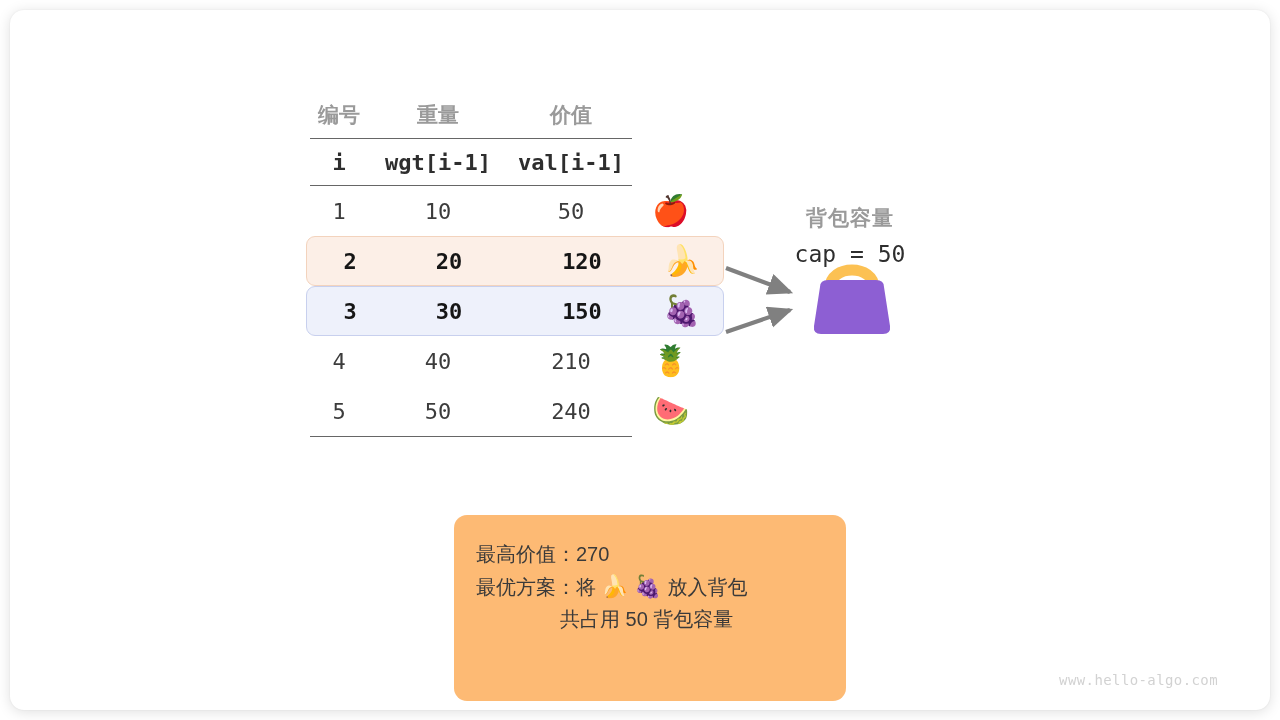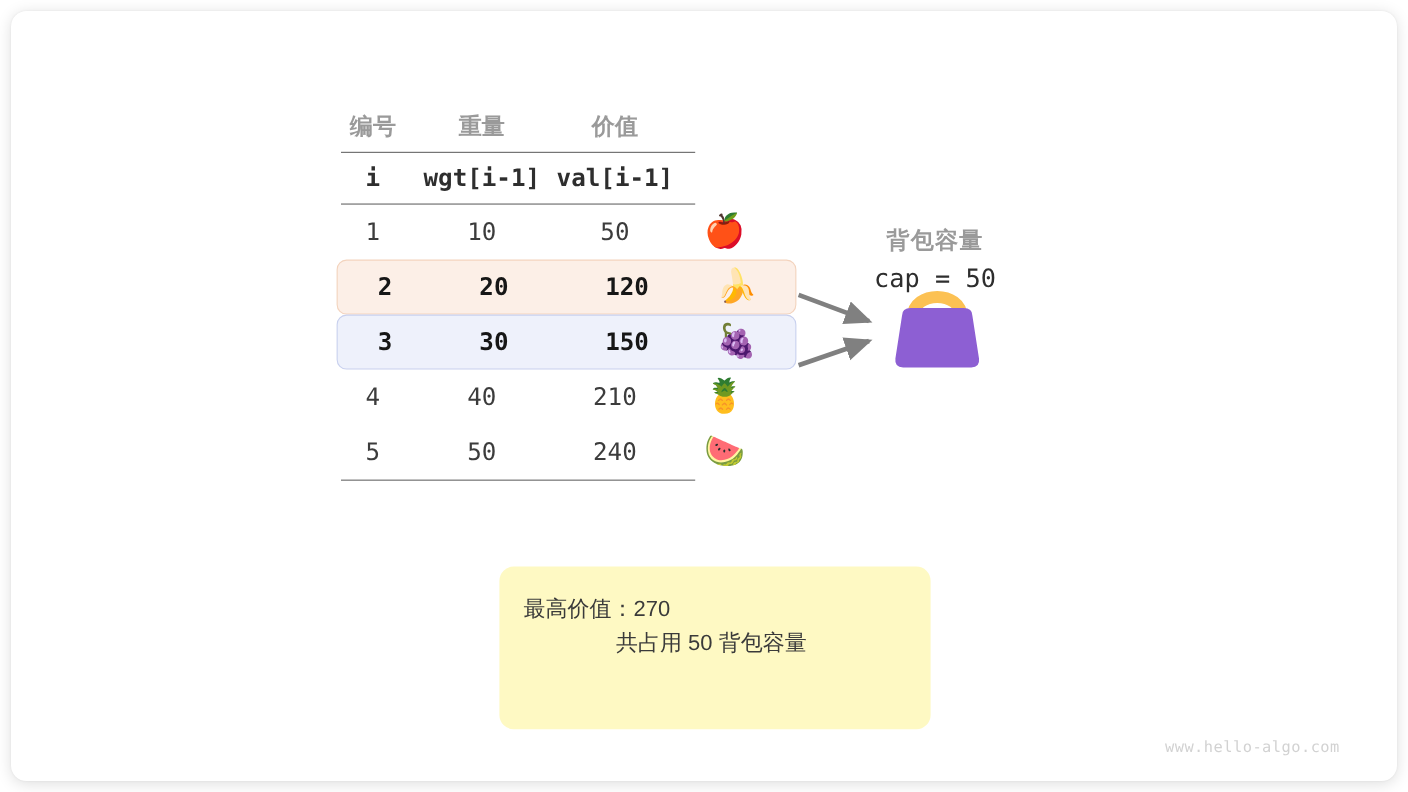--- a/index.html
+++ b/index.html
@@ -40,21 +40,21 @@
     box-sizing: border-box;
   }
   .cell {
     text-align: center;
     font-family: "DejaVu Sans Mono", "Liberation Mono", monospace;
     font-size: 22px;
     color: #3c3c3c;
   }
   .c-id   { width: 78px; }
   .c-wgt  { width: 120px; }
-  .c-val  { width: 122px; }
+  .c-val  { width: 122px; margin-left: 12px; }
   .c-emoji{
     width: 78px;
     text-align: center;
     font-size: 30px;
     line-height: 1;
   }
 
   
   .head-cn .cell {
     font-family: "Liberation Sans", "DejaVu Sans", sans-serif;
@@ -137,22 +137,22 @@
     width: 104px;
     height: 100px;
   }
 
   
   #info-box {
     position: absolute;
     left: 444px;
     top: 505px;
     width: 392px;
-    height: 148px;
-    background: #fef9c3;
+    height: 186px;
+    background: #fdba74;
     border-radius: 13px;
     box-sizing: border-box;
     padding: 24px 0 15px 22px;
   }
   .info-line {
     font-size: 20px;
     color: #3a3a3a;
     line-height: 1.55;
     white-space: pre;
   }
@@ -249,18 +249,19 @@
   </svg>
 
   <svg id="bag" viewBox="0 0 104 100">
     <path d="M30 46 C30 22, 74 22, 74 46 L74 62" fill="none" stroke="#fcc153" stroke-width="11" stroke-linecap="round"></path>
     <path d="M30 46 L30 62" fill="none" stroke="#fcc153" stroke-width="11" stroke-linecap="round"></path>
     <path d="M20 45 Q20 38 28 38 L76 38 Q84 38 84 45 L90 84 Q91 92 83 92 L21 92 Q13 92 14 84 Z" fill="#8d5fd3"></path>
   </svg>
 
   <div id="info-box">
     <div class="info-line">最高价值：270</div>
+    <div class="info-line"><span>最优方案：将 </span><span class="emj">🍌</span><span> </span><span class="emj">🍇</span><span> 放入背包</span></div>
     <div class="info-line" id="info-line-3">共占用 50 背包容量</div>
   </div>
 
   <div id="watermark">www.hello-algo.com</div>
 
 </div>
 
 </body></html>

